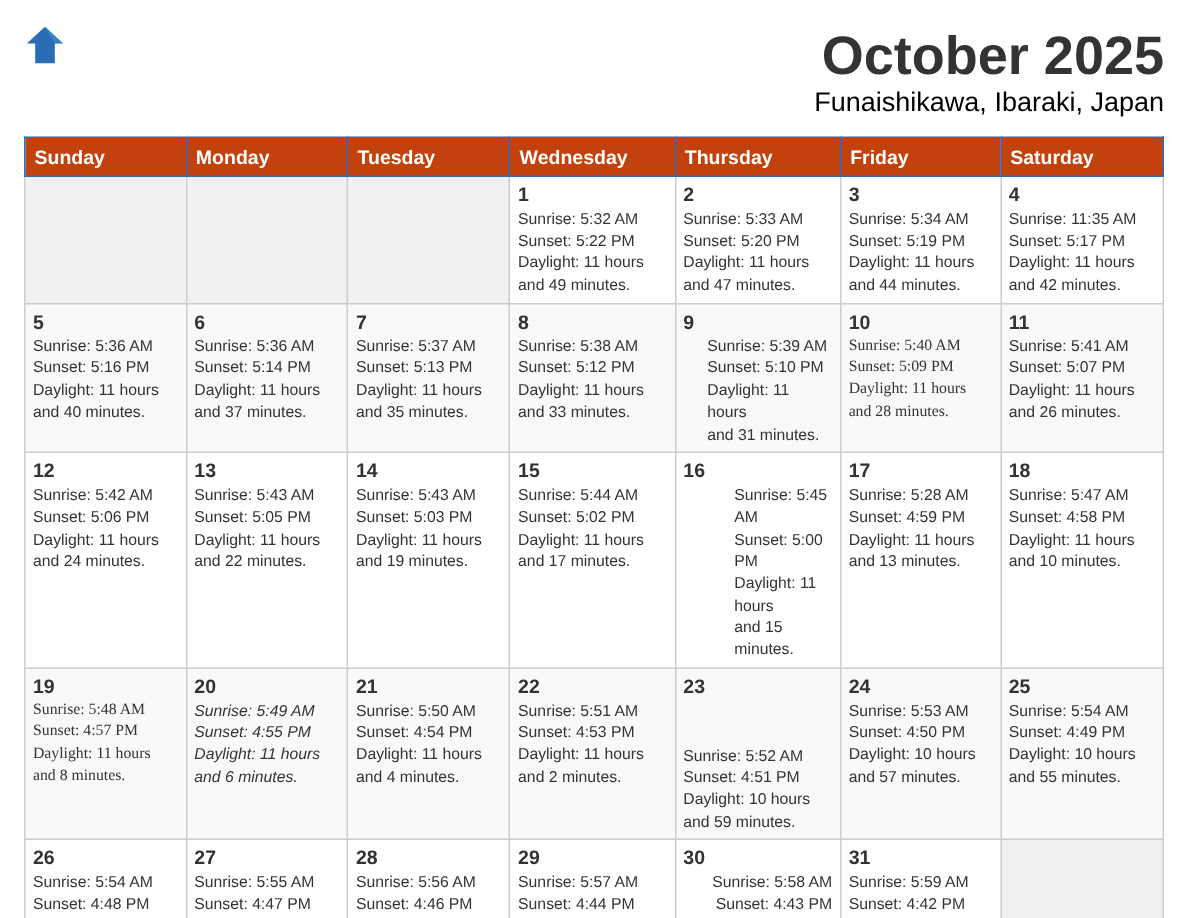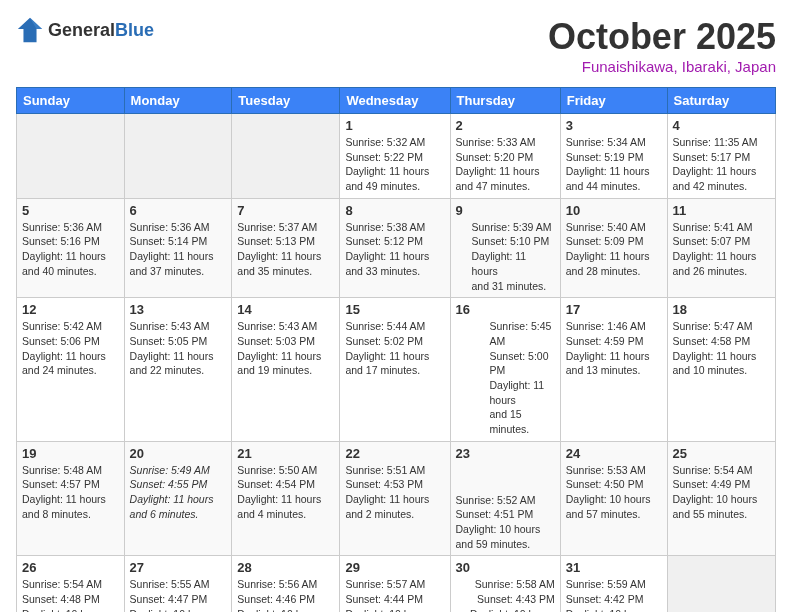--- a/index.html
+++ b/index.html
@@ -27,30 +27,30 @@
     }
     .title-block {
       text-align: right;
     }
     .month-title {
       font-size: 36px;
       font-weight: bold;
       color: #333;
     }
     .location-title {
-      font-size: 15px;
-      color: #a21caf;
+      font-size: 18px;
+      color: #000000;
     }
     .calendar {
       width: 100%;
       border-collapse: collapse;
       border: 1px solid #ccc;
     }
     .calendar th {
-      background-color: #3b82f6;
+      background-color: #c2410c;
       color: #fff;
       text-align: left;
       padding: 5px 6px;
       font-size: 13px;
       border: 1px solid #2a6db5;
     }
     .calendar td {
       vertical-align: top;
       padding: 4px 5px;
       border: 1px solid #ccc;
@@ -80,23 +80,20 @@
   </style>
 </head>
 <body>
 
 <div class="header">
   <div class="logo">
     <svg class="logo-icon" viewBox="0 0 30 30" xmlns="http://www.w3.org/2000/svg">
       <polygon points="15,2 28,14 22,14 22,28 8,28 8,14 2,14" fill="#2a6db5"></polygon>
       <polygon points="15,2 28,14 22,14" fill="#4a8fd5" opacity="0.5"></polygon>
     </svg>
-    <div>
-      <span style="font-size:18px;font-weight:bold;color:#333;">General</span><span style="font-size:18px;font-weight:bold;color:#2a6db5;">Blue</span>
-    </div>
   </div>
   <div class="title-block">
     <div class="month-title">October 2025</div>
     <div class="location-title">Funaishikawa, Ibaraki, Japan</div>
   </div>
 </div>
 
 <table class="calendar">
   <thead>
     <tr>
@@ -174,21 +171,21 @@
         </td>
         <td>
           <span class="day-num">9</span>
           <div class="day-info" style="white-space: pre-line; margin-left: 16px;">Sunrise: 5:39 AM
 Sunset: 5:10 PM
 Daylight: 11 hours
 and 31 minutes.</div>
         </td>
         <td>
           <span class="day-num">10</span>
-          <div class="day-info" style="white-space: pre-line;">Sunrise: 5:40 AM
+          <div class="day-info" style="white-space: pre-line; font-family: Liberation Serif, serif;">Sunrise: 5:40 AM
 Sunset: 5:09 PM
 Daylight: 11 hours
 and 28 minutes.</div>
         </td>
         <td>
           <span class="day-num">11</span>
           <div class="day-info" style="white-space: pre-line;">Sunrise: 5:41 AM
 Sunset: 5:07 PM
 Daylight: 11 hours
 and 26 minutes.</div>
@@ -225,37 +222,37 @@
         </td>
         <td>
           <span class="day-num">16</span>
           <div class="day-info" style="white-space: pre-line; margin-left: 34px;">Sunrise: 5:45 AM
 Sunset: 5:00 PM
 Daylight: 11 hours
 and 15 minutes.</div>
         </td>
         <td>
           <span class="day-num">17</span>
-          <div class="day-info" style="white-space: pre-line;">Sunrise: 1:46 AM
+          <div class="day-info" style="white-space: pre-line;">Sunrise: 5:28 AM
 Sunset: 4:59 PM
 Daylight: 11 hours
 and 13 minutes.</div>
         </td>
         <td>
           <span class="day-num">18</span>
           <div class="day-info" style="white-space: pre-line;">Sunrise: 5:47 AM
 Sunset: 4:58 PM
 Daylight: 11 hours
 and 10 minutes.</div>
         </td>
       </tr>
       <tr>
         <td>
           <span class="day-num">19</span>
-          <div class="day-info" style="white-space: pre-line;">Sunrise: 5:48 AM
+          <div class="day-info" style="white-space: pre-line; font-family: Liberation Serif, serif;">Sunrise: 5:48 AM
 Sunset: 4:57 PM
 Daylight: 11 hours
 and 8 minutes.</div>
         </td>
         <td>
           <span class="day-num">20</span>
           <div class="day-info" style="white-space: pre-line; font-style: italic;">Sunrise: 5:49 AM
 Sunset: 4:55 PM
 Daylight: 11 hours
 and 6 minutes.</div>

